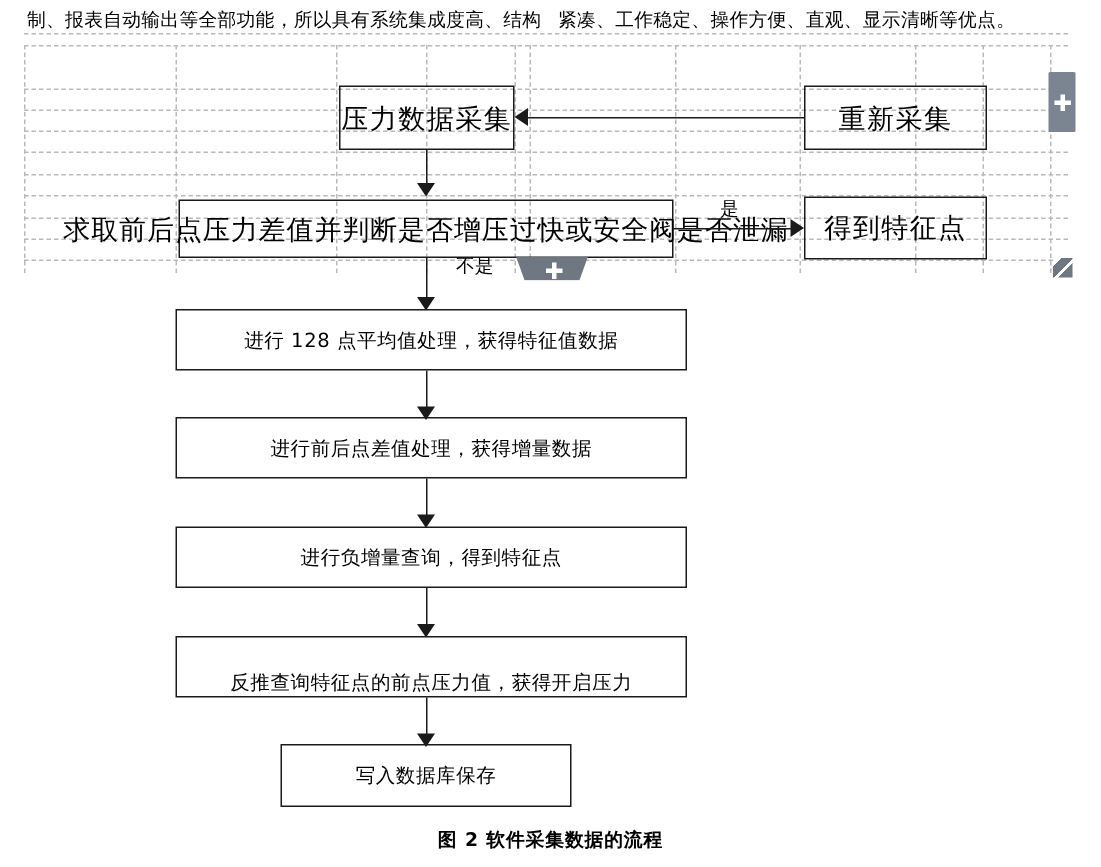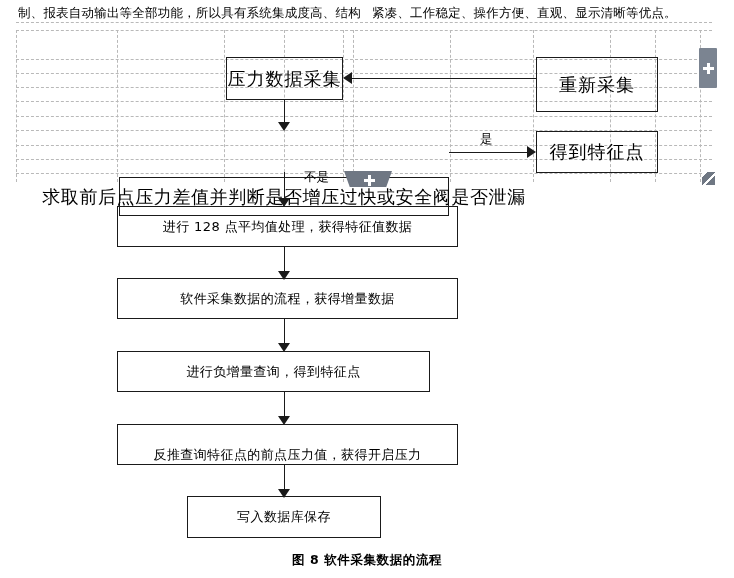--- a/index.html
+++ b/index.html
@@ -207,31 +207,31 @@
   <div class="gline-v" style="left:517px"></div>
   <div class="gline-v" style="left:594px"></div>
   <div class="gline-v" style="left:639px"></div>
   <div class="gline-v" style="left:684px"></div>
 </div>
 
 <div class="fc-box" style="left:226px; top:57px; width:117px; height:43px;">
   <span>压力数据采集</span>
 </div>
 
-<div class="fc-box" style="left:536px; top:57px; width:122px; height:55px;">
+<div class="fc-box" style="left:536px; top:57px; width:122px; height:43px;">
   <span>重新采集</span>
 </div>
 
 <div class="conn-h" style="left:352px; top:78px; width:184px;"></div>
 <div class="arrow-left" style="left:343px; top:72px;"></div>
 
 <div class="conn-v" style="left:284px; top:100px; height:24px;"></div>
 <div class="arrow-down" style="left:278px; top:122px;"></div>
 
-<div class="fc-box wide" style="left:119px; top:133px; width:330px; height:39px;margin-top:44px;">
+<div class="fc-box wide" style="left:119px; top:133px; width:330px; height:39px;">
   <span>求取前后点压力差值并判断是否增压过快或安全阀是否泄漏</span>
 </div>
 
 <div class="conn-h" style="left:449px; top:152px; width:84px;"></div>
 <div class="arrow-right" style="left:527px; top:146px;"></div>
 <div class="edge-label" style="left:480px; top:131px;">是</div>
 
 <div class="fc-box" style="left:536px; top:131px; width:122px; height:42px;">
   <span>得到特征点</span>
 </div>
@@ -241,27 +241,27 @@
 <div class="edge-label" style="left:304px; top:169px;">不是</div>
 
 <div class="fc-box big" style="left:117px; top:206px; width:341px; height:41px;">
   <span>进行 128 点平均值处理，获得特征值数据</span>
 </div>
 
 <div class="conn-v" style="left:284px; top:247px; height:27px;"></div>
 <div class="arrow-down" style="left:278px; top:271px;"></div>
 
 <div class="fc-box big" style="left:117px; top:278px; width:341px; height:41px;">
-  <span>软件采集数据的流程，获得增量数据</span>
+  <span>进行前后点差值处理，获得增量数据</span>
 </div>
 
 <div class="conn-v" style="left:284px; top:319px; height:27px;"></div>
 <div class="arrow-down" style="left:278px; top:343px;"></div>
 
-<div class="fc-box big" style="left:117px; top:351px; width:313px; height:41px;">
+<div class="fc-box big" style="left:117px; top:351px; width:341px; height:41px;">
   <span>进行负增量查询，得到特征点</span>
 </div>
 
 <div class="conn-v" style="left:284px; top:392px; height:27px;"></div>
 <div class="arrow-down" style="left:278px; top:416px;"></div>
 
 <div class="fc-box big" style="left:117px; top:424px; width:341px; height:41px;align-items:flex-end;">
   <span>反推查询特征点的前点压力值，获得开启压力</span>
 </div>
 
@@ -275,13 +275,13 @@
 <div class="handle-vert" style="left:699px; top:48px; width:18px; height:40px;">
   <span class="plus-glyph"></span>
 </div>
 
 <div class="handle-horiz" style="left:344px; top:171px; width:48px; height:16px;">
   <span class="plus-glyph" style="width:9px;height:9px;"></span>
 </div>
 
 <div class="resize-handle" style="left:702px; top:172px;"></div>
 
-<div class="figure-caption">图 8 软件采集数据的流程</div>
+<div class="figure-caption">图 2 软件采集数据的流程</div>
 
 </body></html>

